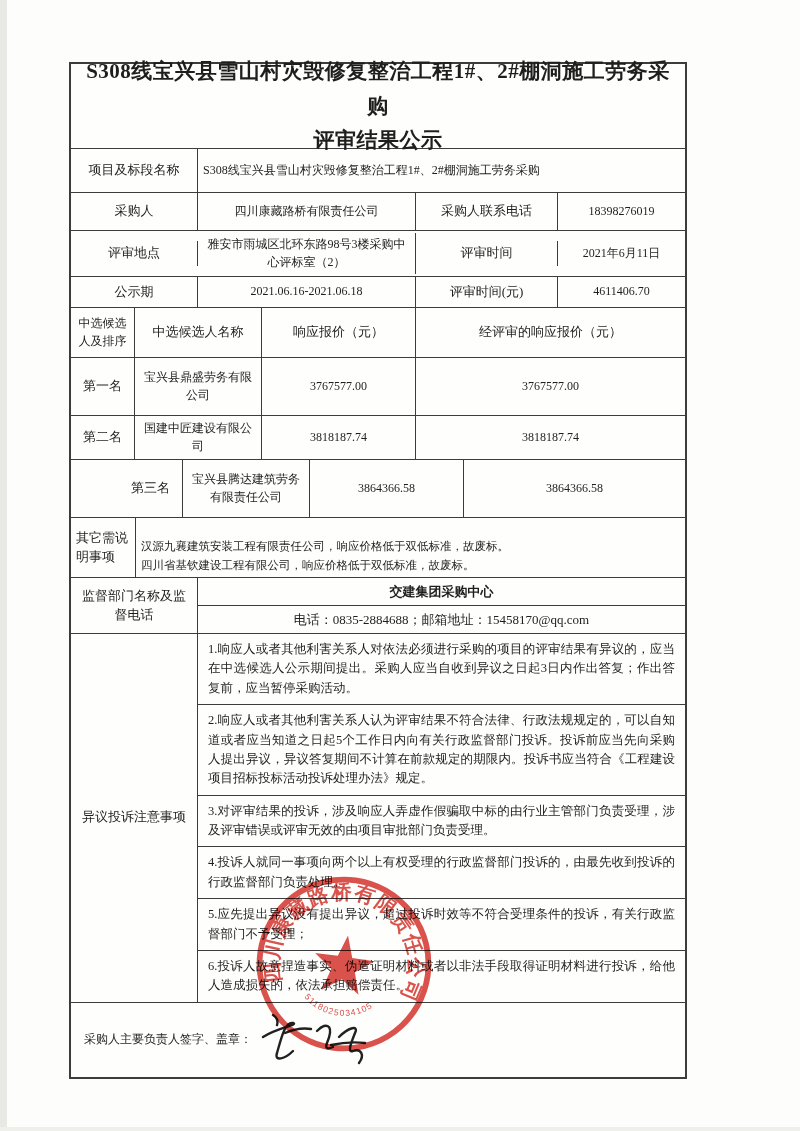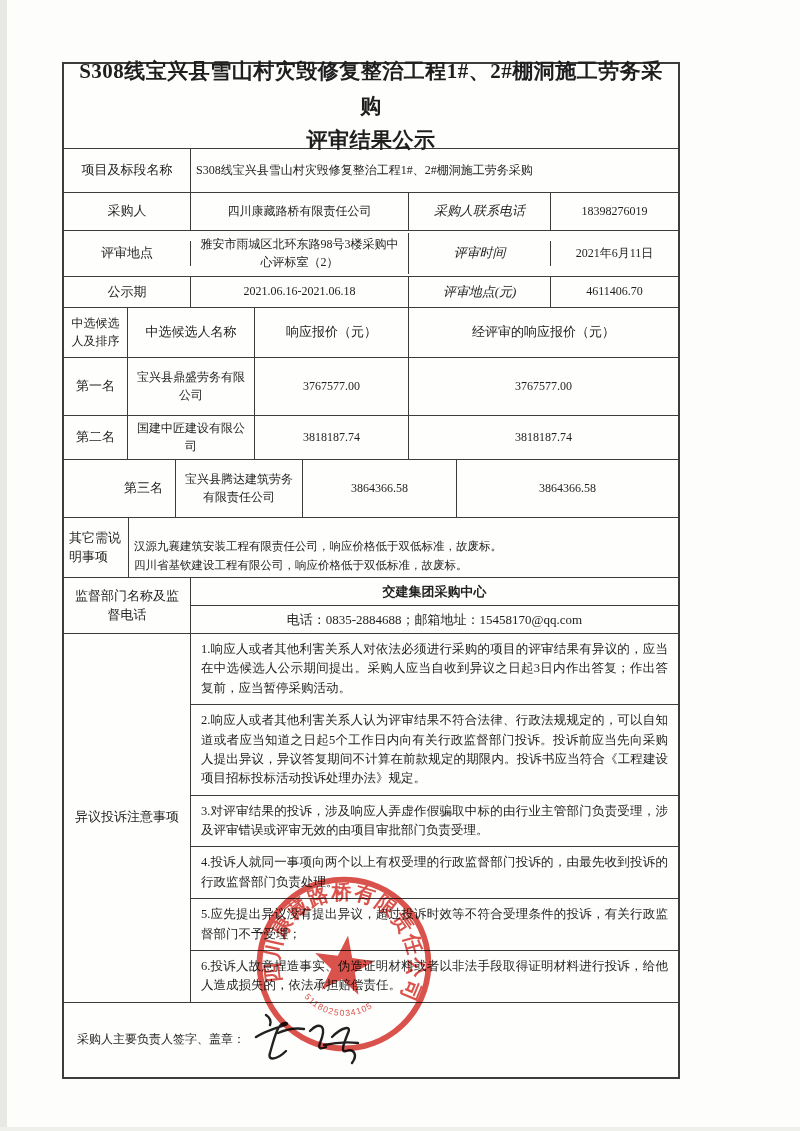--- a/index.html
+++ b/index.html
@@ -6,36 +6,36 @@
   body{
     width:800px;height:1131px;position:relative;overflow:hidden;
     background:#fdfdfb;
     font-family:"Liberation Serif","DejaVu Serif",serif;
     color:#1e1e1e;
   }
   .scan-edge{position:absolute;left:0;top:0;width:7px;height:100%;background:#e8e8e5;}
   .scan-edge-b{position:absolute;left:0;bottom:0;width:100%;height:4px;background:#efefec;}
 
   .sheet{
-    position:absolute;left:62px;top:62px;width:618px;
+    position:absolute;left:69px;top:62px;width:618px;
     border:2px solid #3c3c3c;box-sizing:border-box;background:rgba(255,255,255,0.6);
   }
   .row{display:flex;border-bottom:1px solid #3c3c3c;box-sizing:border-box;}
   .row.last{border-bottom:none;}
   .cell{
     border-right:1px solid #3c3c3c;box-sizing:border-box;
     display:flex;align-items:center;justify-content:center;
     text-align:center;padding:3px 5px;font-size:13px;line-height:1.45;
   }
   .cell.endc{border-right:none;}
   .cell.left{justify-content:flex-start;text-align:left;}
   .w65{width:65px;flex:none;}
   .w64{width:64px;flex:none;}
   .w127{width:127px;flex:none;}
-  .w142{width:142px;flex:none;font-style:italic;}
+  .w142{width:142px;flex:none;}
   .w154{width:154px;flex:none;}
   .w218{width:218px;flex:none;}
   .grow{flex:1;}
   .fs12{font-size:12px;}
   .title-cell{
     height:84px;flex-direction:column;justify-content:center;
     font-weight:bold;font-size:21px;line-height:1.65;letter-spacing:0.5px;
     border-right:none;
   }
   .stack{flex:1;display:flex;flex-direction:column;}
@@ -92,21 +92,21 @@
   <div class="row" style="min-height:46px;align-items:center;">
     <div class="cell w127">评审地点</div>
     <div class="cell w218 fs12">雅安市雨城区北环东路98号3楼采购中心评标室（2）</div>
     <div class="cell w142">评审时间</div>
     <div class="cell grow endc fs12">2021年6月11日</div>
   </div>
 
   <div class="row" style="min-height:31px;">
     <div class="cell w127">公示期</div>
     <div class="cell w218 fs12">2021.06.16-2021.06.18</div>
-    <div class="cell w142">评审地点(元)</div>
+    <div class="cell w142">评审时间(元)</div>
     <div class="cell grow endc fs12">4611406.70</div>
   </div>
 
   <div class="row" style="min-height:50px;">
     <div class="cell w64 fs12">中选候选人及排序</div>
     <div class="cell w127">中选候选人名称</div>
     <div class="cell w154">响应报价（元）</div>
     <div class="cell grow endc">经评审的响应报价（元）</div>
   </div>
 

